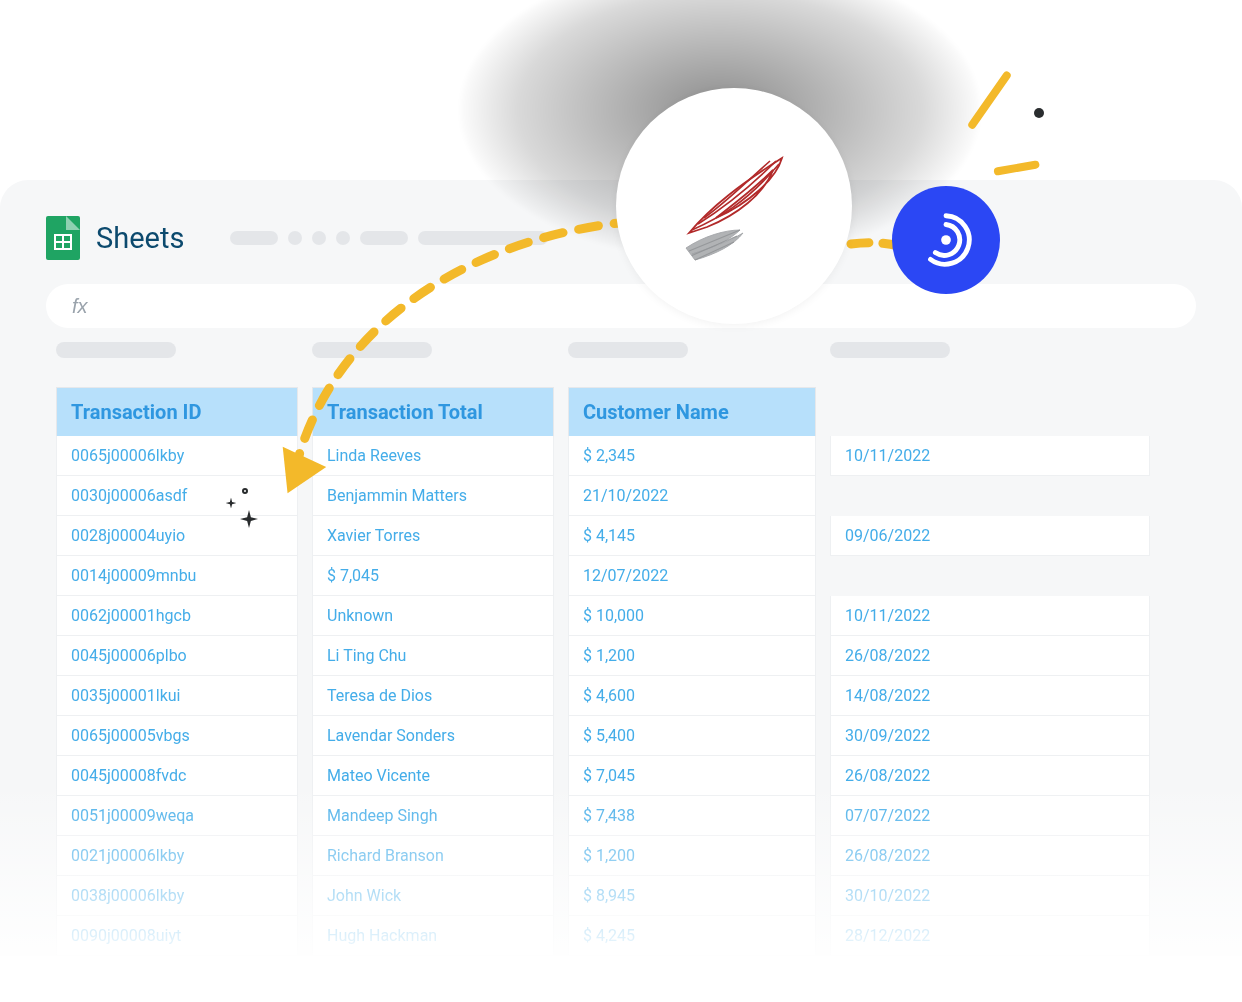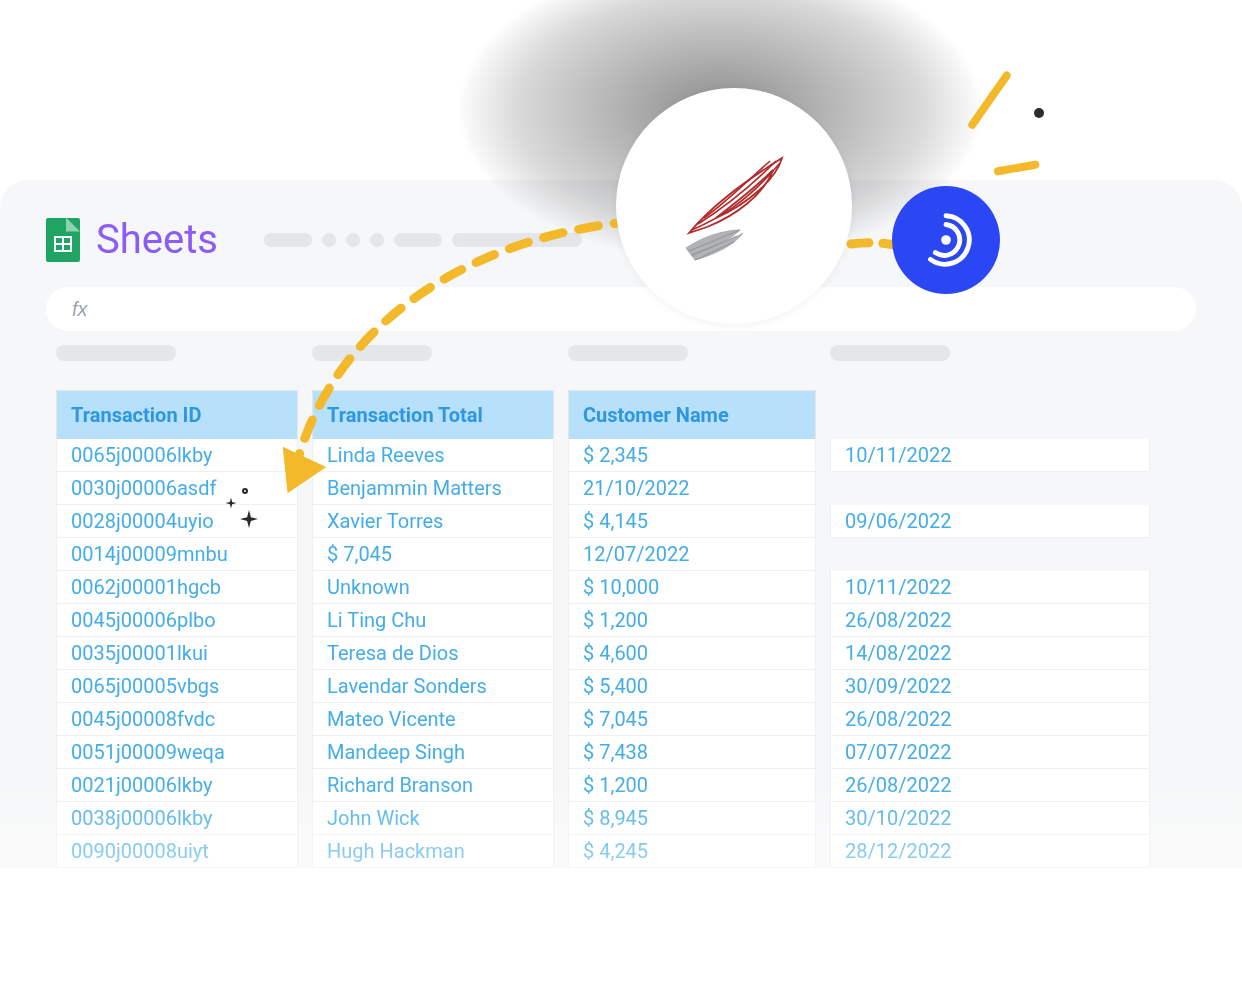--- a/index.html
+++ b/index.html
@@ -50,22 +50,22 @@
     width: 18px; height: 16px;
     background:
       linear-gradient(#fff,#fff) 0 0/100% 2px no-repeat,
       linear-gradient(#fff,#fff) 0 7px/100% 2px no-repeat,
       linear-gradient(#fff,#fff) 0 14px/100% 2px no-repeat,
       linear-gradient(#fff,#fff) 0 0/2px 100% no-repeat,
       linear-gradient(#fff,#fff) 8px 0/2px 100% no-repeat,
       linear-gradient(#fff,#fff) 16px 0/2px 100% no-repeat;
   }
   .app-name {
-    font-size: 40px;
-    color: #8b5cf6;
+    font-size: 29px;
+    color: #0c4a6e;
     font-weight: 400;
     margin-right: 30px;
   }
   .toolbar-phs { display: flex; align-items: center; gap: 10px; }
   .dot { width: 14px; height: 14px; border-radius: 50%; background: #e4e6e9; }
   .pill { height: 14px; border-radius: 8px; background: #e4e6e9; }
   .pill.w1 { width: 48px; }
   .pill.w2 { width: 130px; }
 
   
@@ -107,22 +107,22 @@
     font-weight: 700;
     font-size: 20px;
     padding: 12px 14px;
     border: 1px solid #e6e8eb;
     border-bottom: none;
     margin-top: 15px;
   }
   .td {
     background: #fff;
     color: #44ade9;
-    font-size: 20px;
-    padding: 4px 14px;
+    font-size: 16px;
+    padding: 10px 14px;
     border: 1px solid #eef0f2;
     border-top: none;
   }
 
   
   .fade {
     position: absolute;
     left: 0; right: 0; bottom: 0;
     height: 220px;
     background: linear-gradient(to bottom, rgba(255,255,255,0) 0%, #fff 85%);

